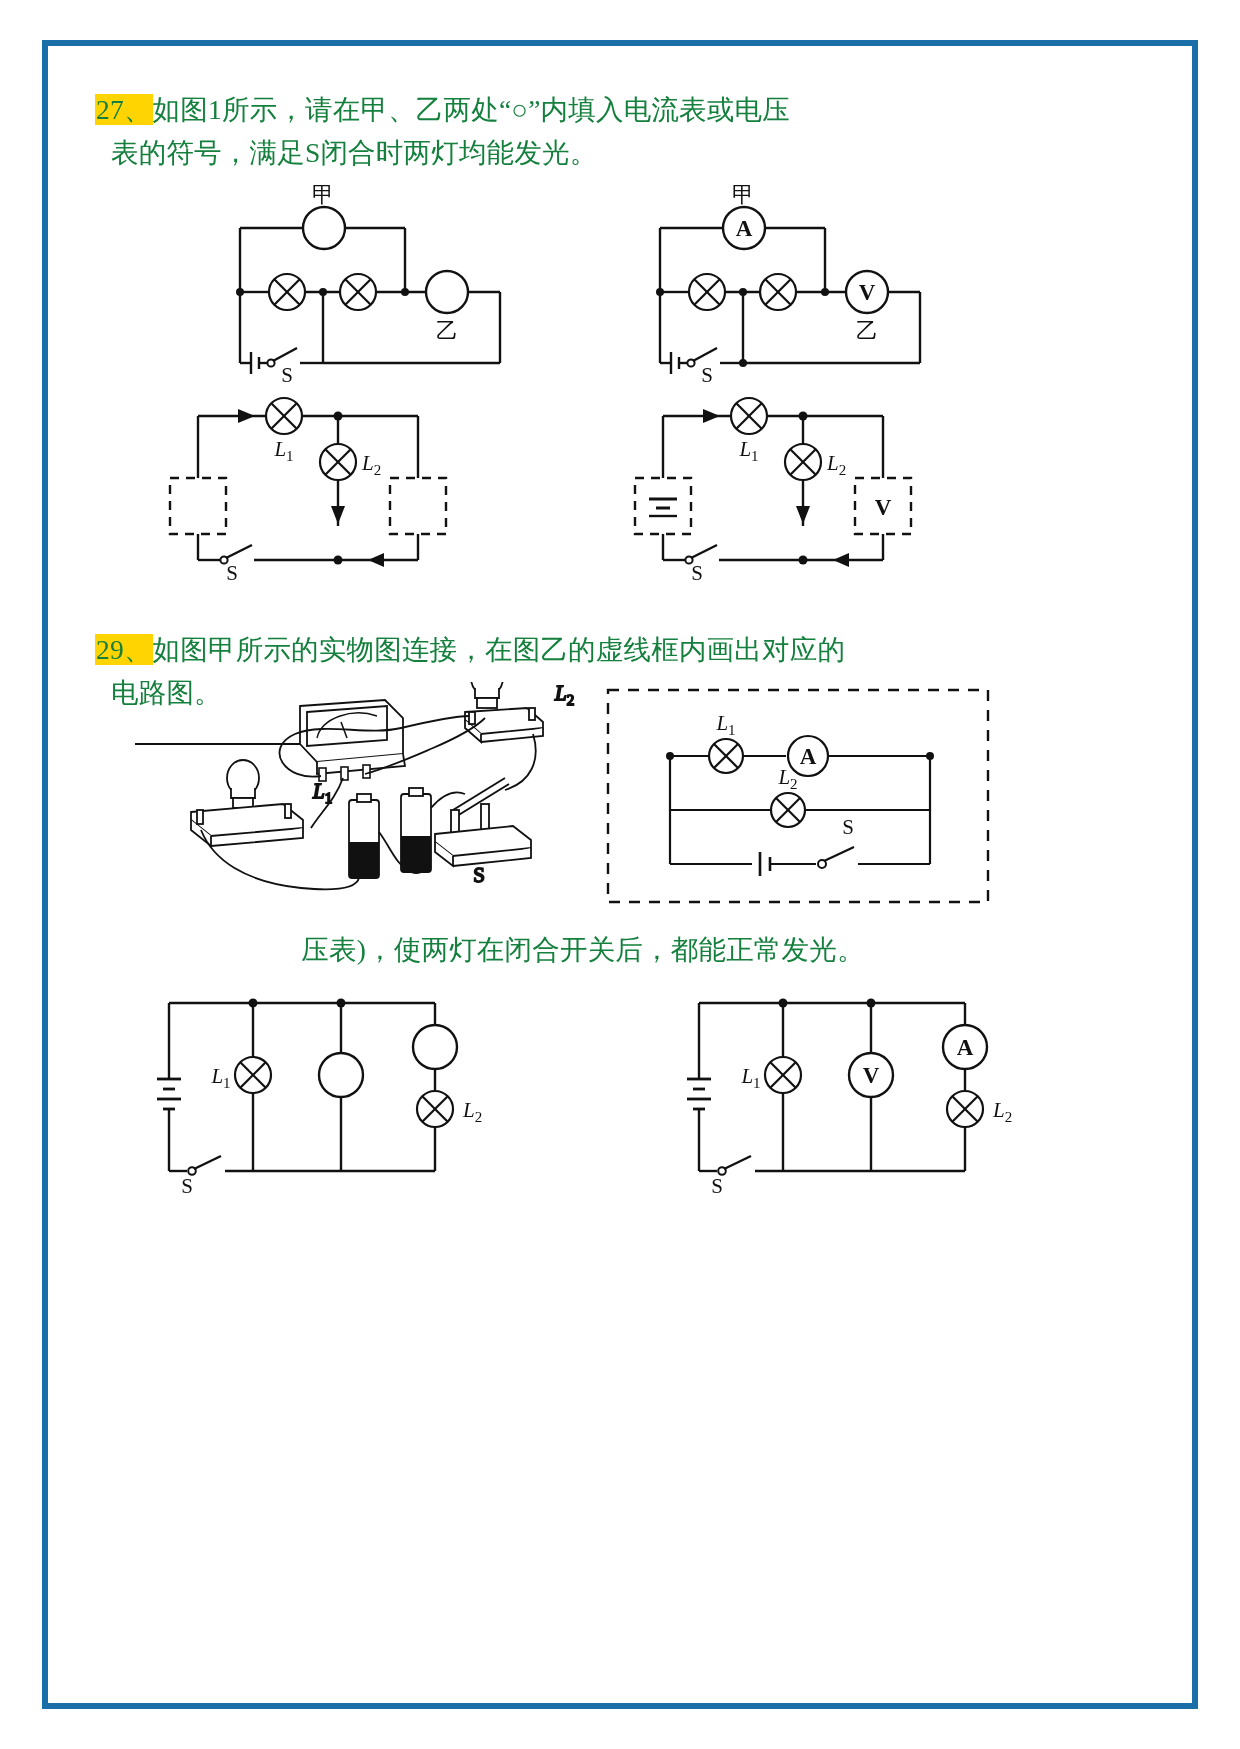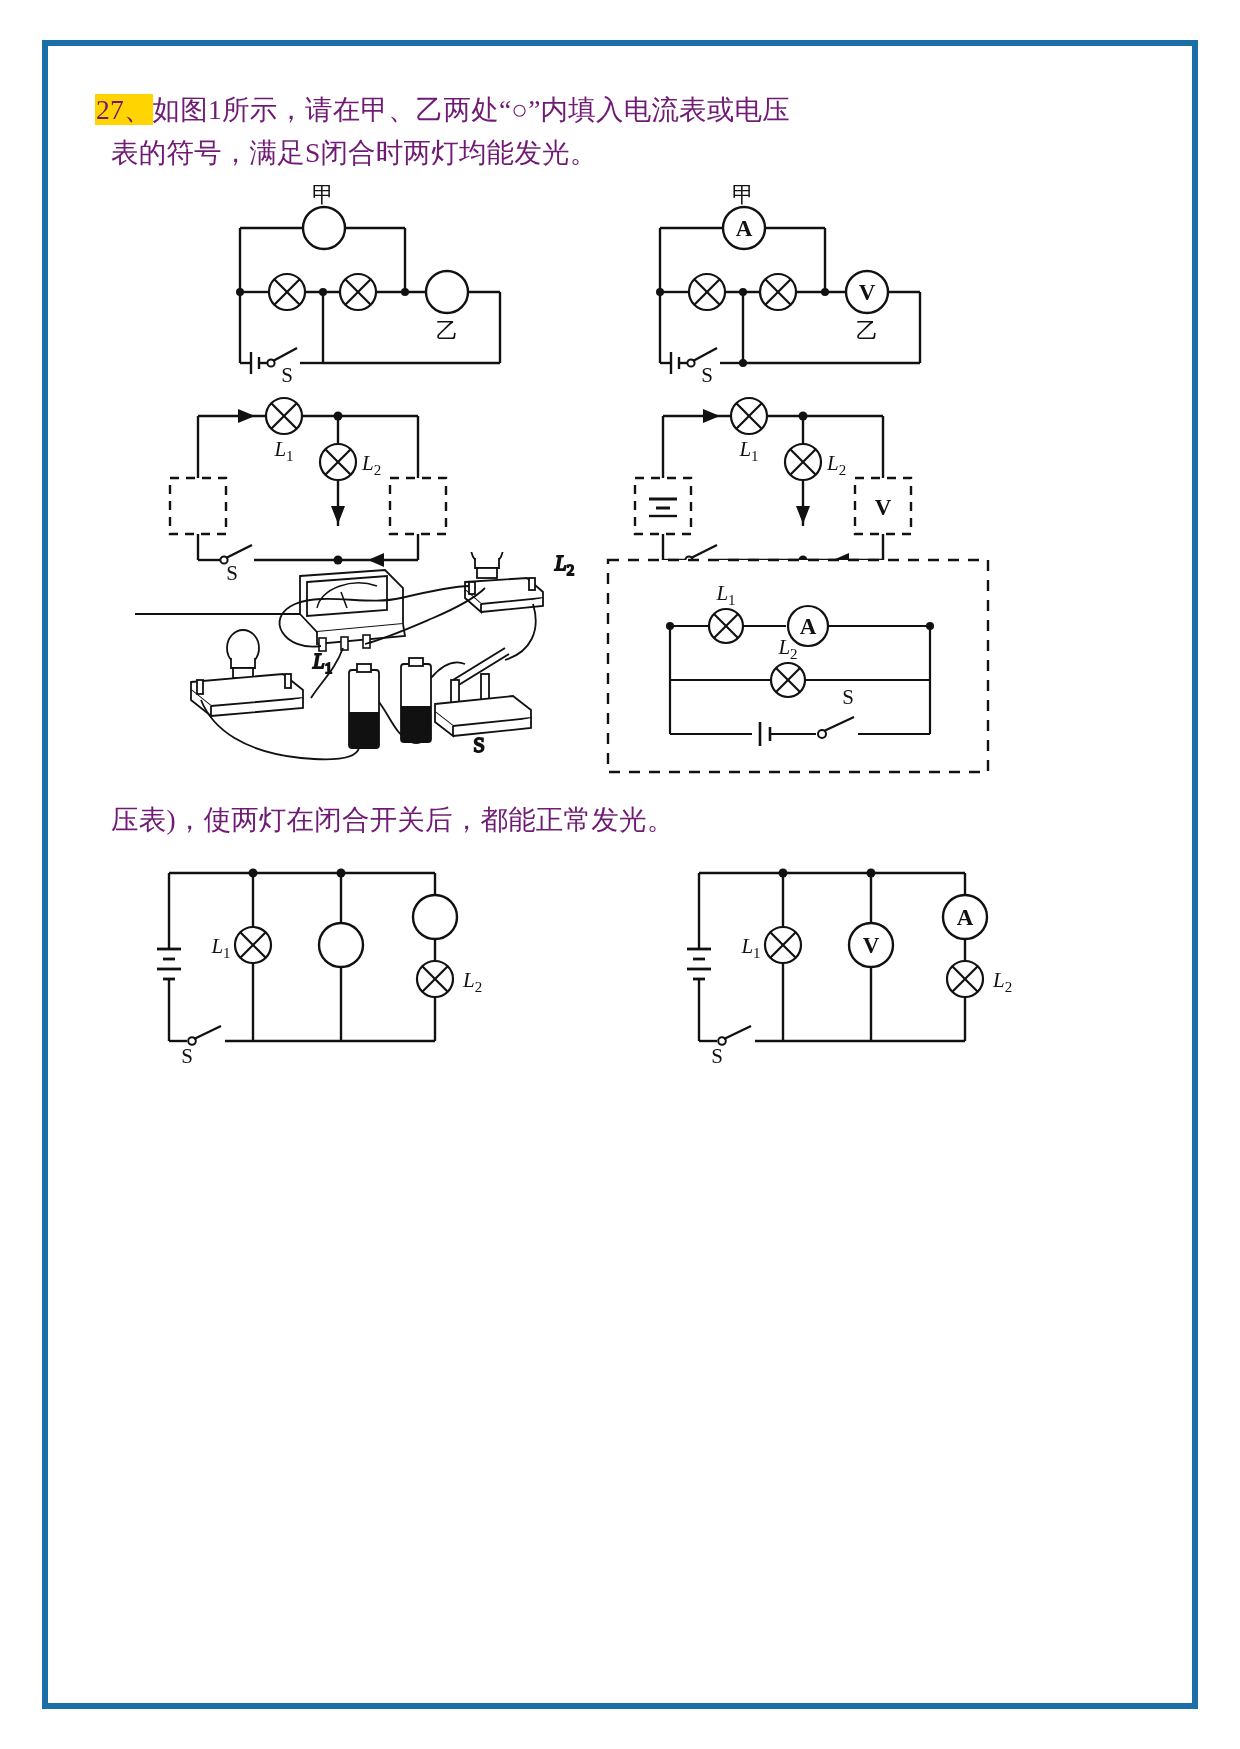--- a/index.html
+++ b/index.html
@@ -21,21 +21,21 @@
     background:#fff;
   }
   #content {
     position:absolute;
     left:95px; top:88px; width:960px;
   }
   .q-block { margin-bottom:2px; }
   .q-text {
     font-size:27.5px;
     line-height:43px;
-    color:#701a75;
+    color:#15803d;
     letter-spacing:0.2px;
     font-family:"Liberation Serif", serif;
   }
   .q-num {
     background:#FFD400;
     padding:0 1px;
     font-weight:500;
   }
   sub { font-size:0.68em; vertical-align:-0.22em; }
   .italic-L { font-style:italic; }
@@ -267,20 +267,28 @@
           <circle cx="64" cy="172" r="3.6" fill="#fff" stroke="#111" stroke-width="2"></circle>
           <line x1="66" y1="170" x2="92" y2="157" stroke="#111" stroke-width="2.4"></line>
         </g>
         <line x1="94" y1="172" x2="258" y2="172" stroke="#111" stroke-width="2.4"></line>
         <circle cx="178" cy="172" r="4.5" fill="#111"></circle>
         <polygon points="224,165 208,172 224,179" fill="#111"></polygon>
         <text class="lbl" x="72" y="192" text-anchor="middle">S</text>
       </svg>
     </div>
 
+    <div class="q-block" style="margin-top:42px;">
+      <div class="q-text">
+        <span class="q-num">29、</span><span>如图甲所示的实物图连接，在图乙的虚线框内画出对应的</span>
+      </div>
+      <div class="q-text" style="padding-left:16px;">
+        <span>电路图。</span>
+      </div>
+    </div>
 
     <div class="figrow" style="height:232px; margin-top:-34px;">
 
       <svg class="fig-left" style="left:40px; top:0px;" width="450" height="232" viewBox="0 0 450 232">
         <g fill="none" stroke="#111" stroke-width="1.8">
 
           <g>
             <path d="M165,24 L250,18 L268,36 L268,72 L182,80 L165,62 Z" fill="#fff"></path>
             <path d="M172,30 L252,24 L252,58 L172,64 Z" fill="#fff"></path>
             <path d="M182,56 a42,30 0 0 1 60,-22" stroke-width="1.4"></path>
@@ -389,21 +397,21 @@
         <g>
           <circle cx="222" cy="180" r="4" fill="#fff" stroke="#111" stroke-width="2"></circle>
           <line x1="224" y1="177" x2="254" y2="163" stroke="#111" stroke-width="2.2"></line>
         </g>
         <text class="lbl" x="248" y="150" text-anchor="middle">S</text>
         <line x1="258" y1="180" x2="330" y2="180" stroke="#111" stroke-width="2.2"></line>
       </svg>
     </div>
 
     <div class="q-block" style="margin-top:14px;">
-      <div class="q-text" style="padding-left:16px;">
+      <div class="q-text" style="padding-left:16px;text-align:center;">
         <span>压表)，使两灯在闭合开关后，都能正常发光。</span>
       </div>
     </div>
 
     <div class="figrow" style="height:230px; margin-top:8px;">
 
       <svg class="fig-left" style="left:50px; top:0px;" width="380" height="226" viewBox="0 0 380 226">
 
         <line x1="24" y1="24" x2="290" y2="24" stroke="#111" stroke-width="2.4"></line>
         <circle cx="108" cy="24" r="4.5" fill="#111"></circle>

